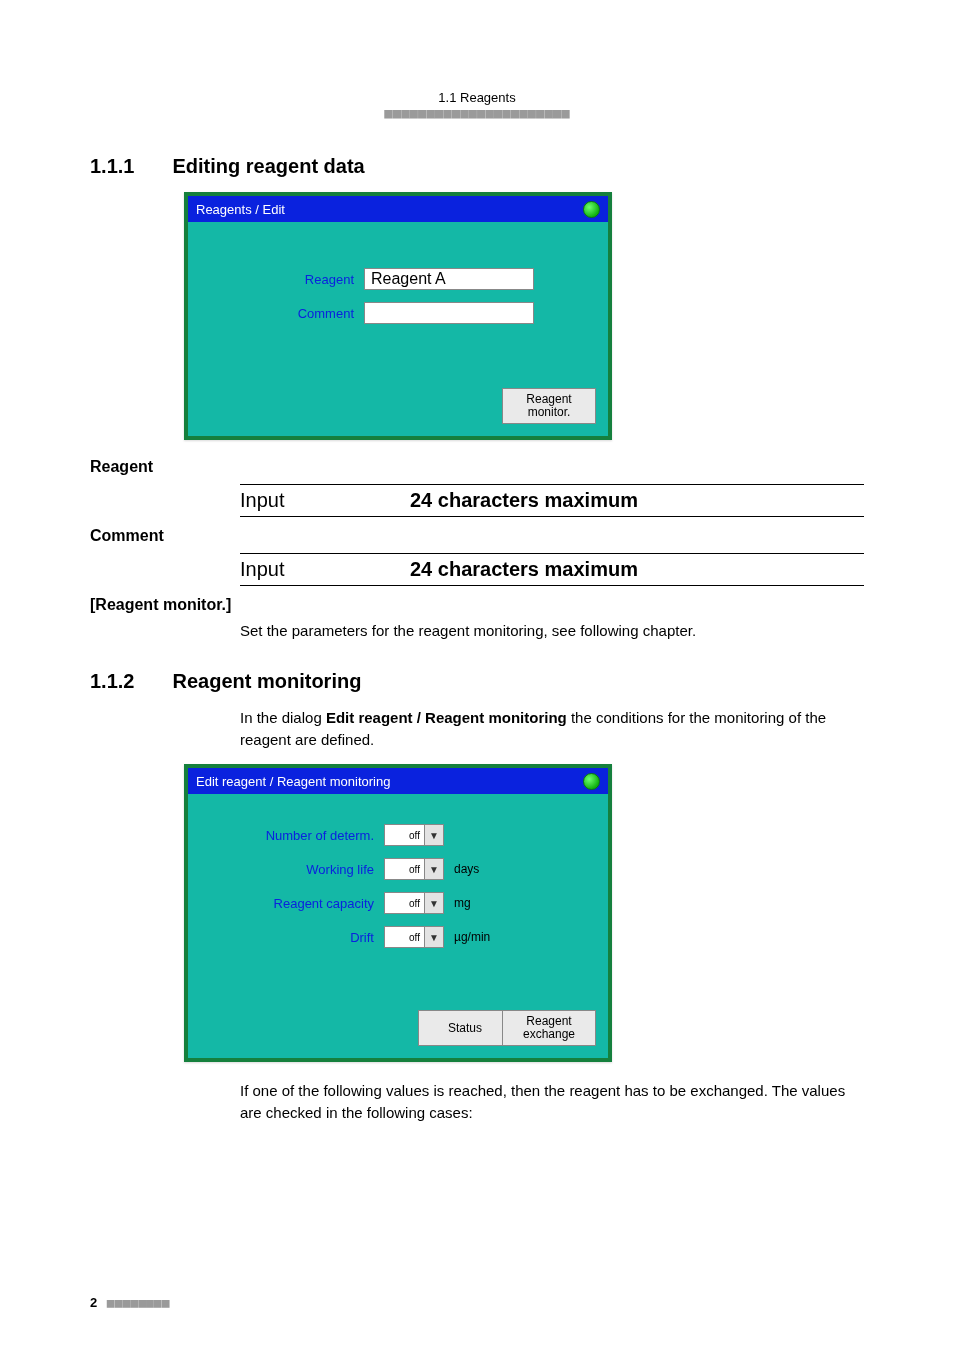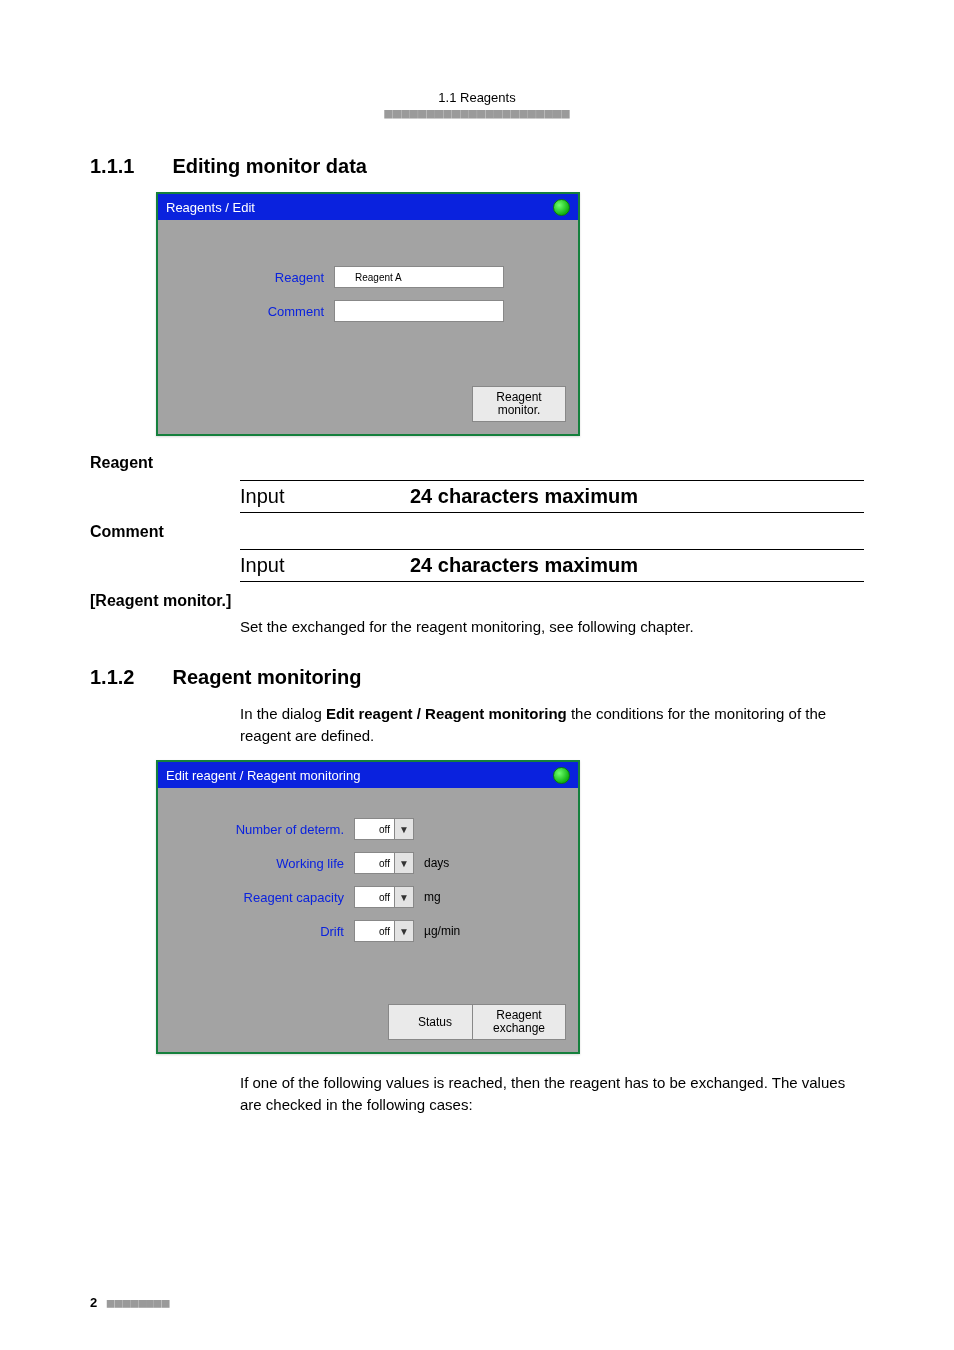--- a/index.html
+++ b/index.html
@@ -36,25 +36,25 @@
     align-items: baseline;
     gap: 38px;
     margin-bottom: 14px;
   }
   .h2-num, .h2-text {
     font-weight: 700;
     font-size: 20px;
   }
   .dialog {
     width: 420px;
-    margin-left: 66px;
+    margin-left: 94px;
     margin-bottom: 18px;
-    border: 2px solid #15803d;
+    border: 4px solid #15803d;
     box-shadow: 0 1px 2px rgba(0,0,0,0.15);
-    background: #a3a3a3;
+    background: #14b8a6;
   }
   .dialog.tall { height: 240px; }
   .dialog.tall2 { height: 290px; }
   .titlebar {
     background: #0a22de;
     color: #fff;
     font-size: 13px;
     height: 26px;
     display: flex;
     align-items: center;
@@ -82,22 +82,22 @@
     font-size: 13px;
     width: 150px;
     text-align: right;
     padding-right: 10px;
   }
   .form-input {
     height: 22px;
     width: 170px;
     border: 1px solid #888;
     background: #fff;
-    font-size: 10px;
-    padding: 0 20px;
+    font-size: 16px;
+    padding: 0 6px;
     box-sizing: border-box;
   }
   .narrow-sel {
     width: 60px;
     display: inline-flex;
     align-items: center;
     border: 1px solid #888;
     background: #fff;
     height: 22px;
     box-sizing: border-box;
@@ -180,21 +180,21 @@
 <body>
 
 <div class="page">
   <div class="running-head">
     <span>1.1 Reagents</span>
     <span class="dashes">■■■■■■■■■■■■■■■■■■■■■■</span>
   </div>
 
   <div class="h2-row">
     <span class="h2-num">1.1.1</span>
-    <span class="h2-text">Editing monitor data</span>
+    <span class="h2-text">Editing reagent data</span>
   </div>
 
   <div class="dialog tall">
     <div class="titlebar">
       <span>Reagents / Edit</span>
       <span class="led"></span>
     </div>
     <div class="dlg-body">
       <div style="height:26px"></div>
       <div class="form-row">
@@ -221,21 +221,21 @@
   <div class="def-block">
     <div class="def-term">Comment</div>
     <div class="param-row">
       <span class="left">Input</span>
       <span class="right">24 characters maximum</span>
     </div>
   </div>
 
   <div class="def-block">
     <div class="def-term">[Reagent monitor.]</div>
-    <div class="indented">Set the exchanged for the reagent monitoring, see following chapter.</div>
+    <div class="indented">Set the parameters for the reagent monitoring, see following chapter.</div>
   </div>
 
   <div class="h2-row" style="margin-top:28px;">
     <span class="h2-num">1.1.2</span>
     <span class="h2-text">Reagent monitoring</span>
   </div>
   <div class="indented">
     <span>In the dialog </span><strong class="inline">Edit reagent / Reagent monitoring</strong><span> the conditions for the monitoring of the reagent are defined.</span>
   </div>
 

